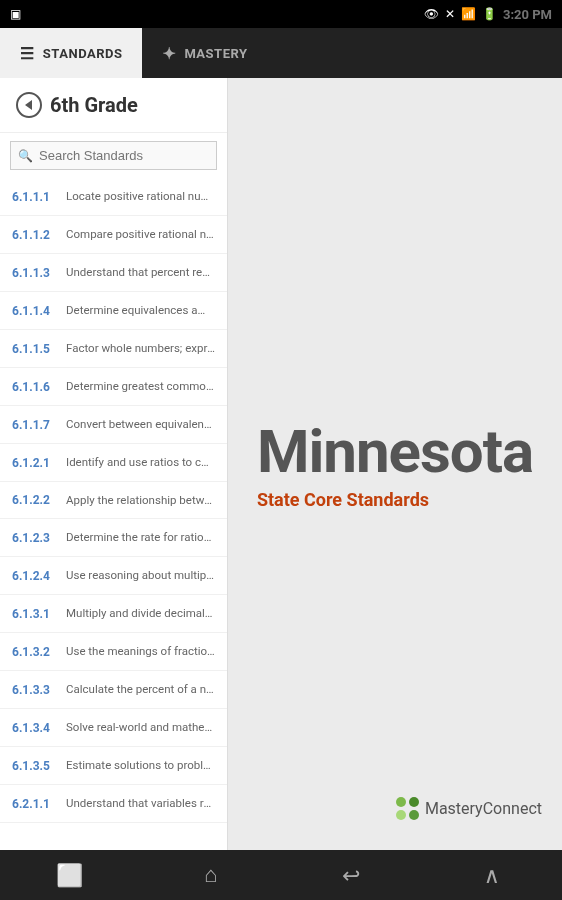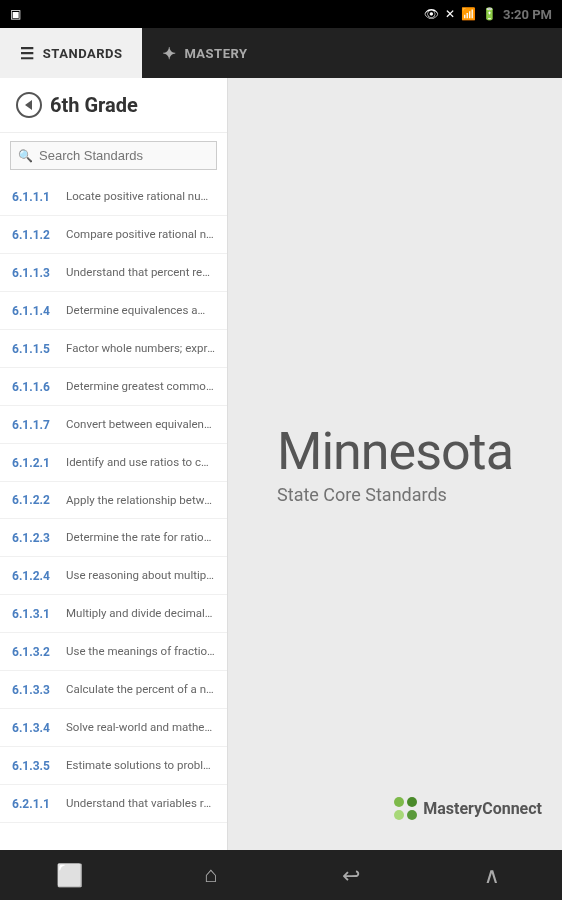--- a/index.html
+++ b/index.html
@@ -171,30 +171,31 @@
       flex: 1;
       background: #ebebeb;
       display: flex;
       flex-direction: column;
       align-items: center;
       justify-content: center;
       position: relative;
     }
 
     .mn-title {
-      font-size: 52px;
-      font-weight: 400;
+      font-size: 60px;
+      font-weight: 700;
       color: #555;
       letter-spacing: -1px;
       line-height: 1.1;
     }
     .mn-subtitle {
       font-size: 18px;
-      color: #737373;
+      color: #c2410c;
       margin-top: 4px;
+      font-weight: bold;
     }
 
     .mastery-connect-logo {
       position: absolute;
       bottom: 30px;
       right: 20px;
       display: flex;
       align-items: center;
       gap: 6px;
     }
@@ -208,21 +209,21 @@
       width: 10px;
       height: 10px;
       border-radius: 50%;
     }
     .mc-dot.green { background: #7db94a; }
     .mc-dot.dark-green { background: #4a8a2a; }
     .mc-dot.light-green { background: #a8d878; }
     .mc-dot.olive { background: #5a9a3a; }
     .mc-brand-name {
       font-size: 16px;
-      font-weight: bold;
+      font-weight: normal;
       color: #555;
     }
 
     
     .bottom-nav {
       height: 50px;
       background: #222;
       display: flex;
       align-items: center;
       justify-content: space-around;

